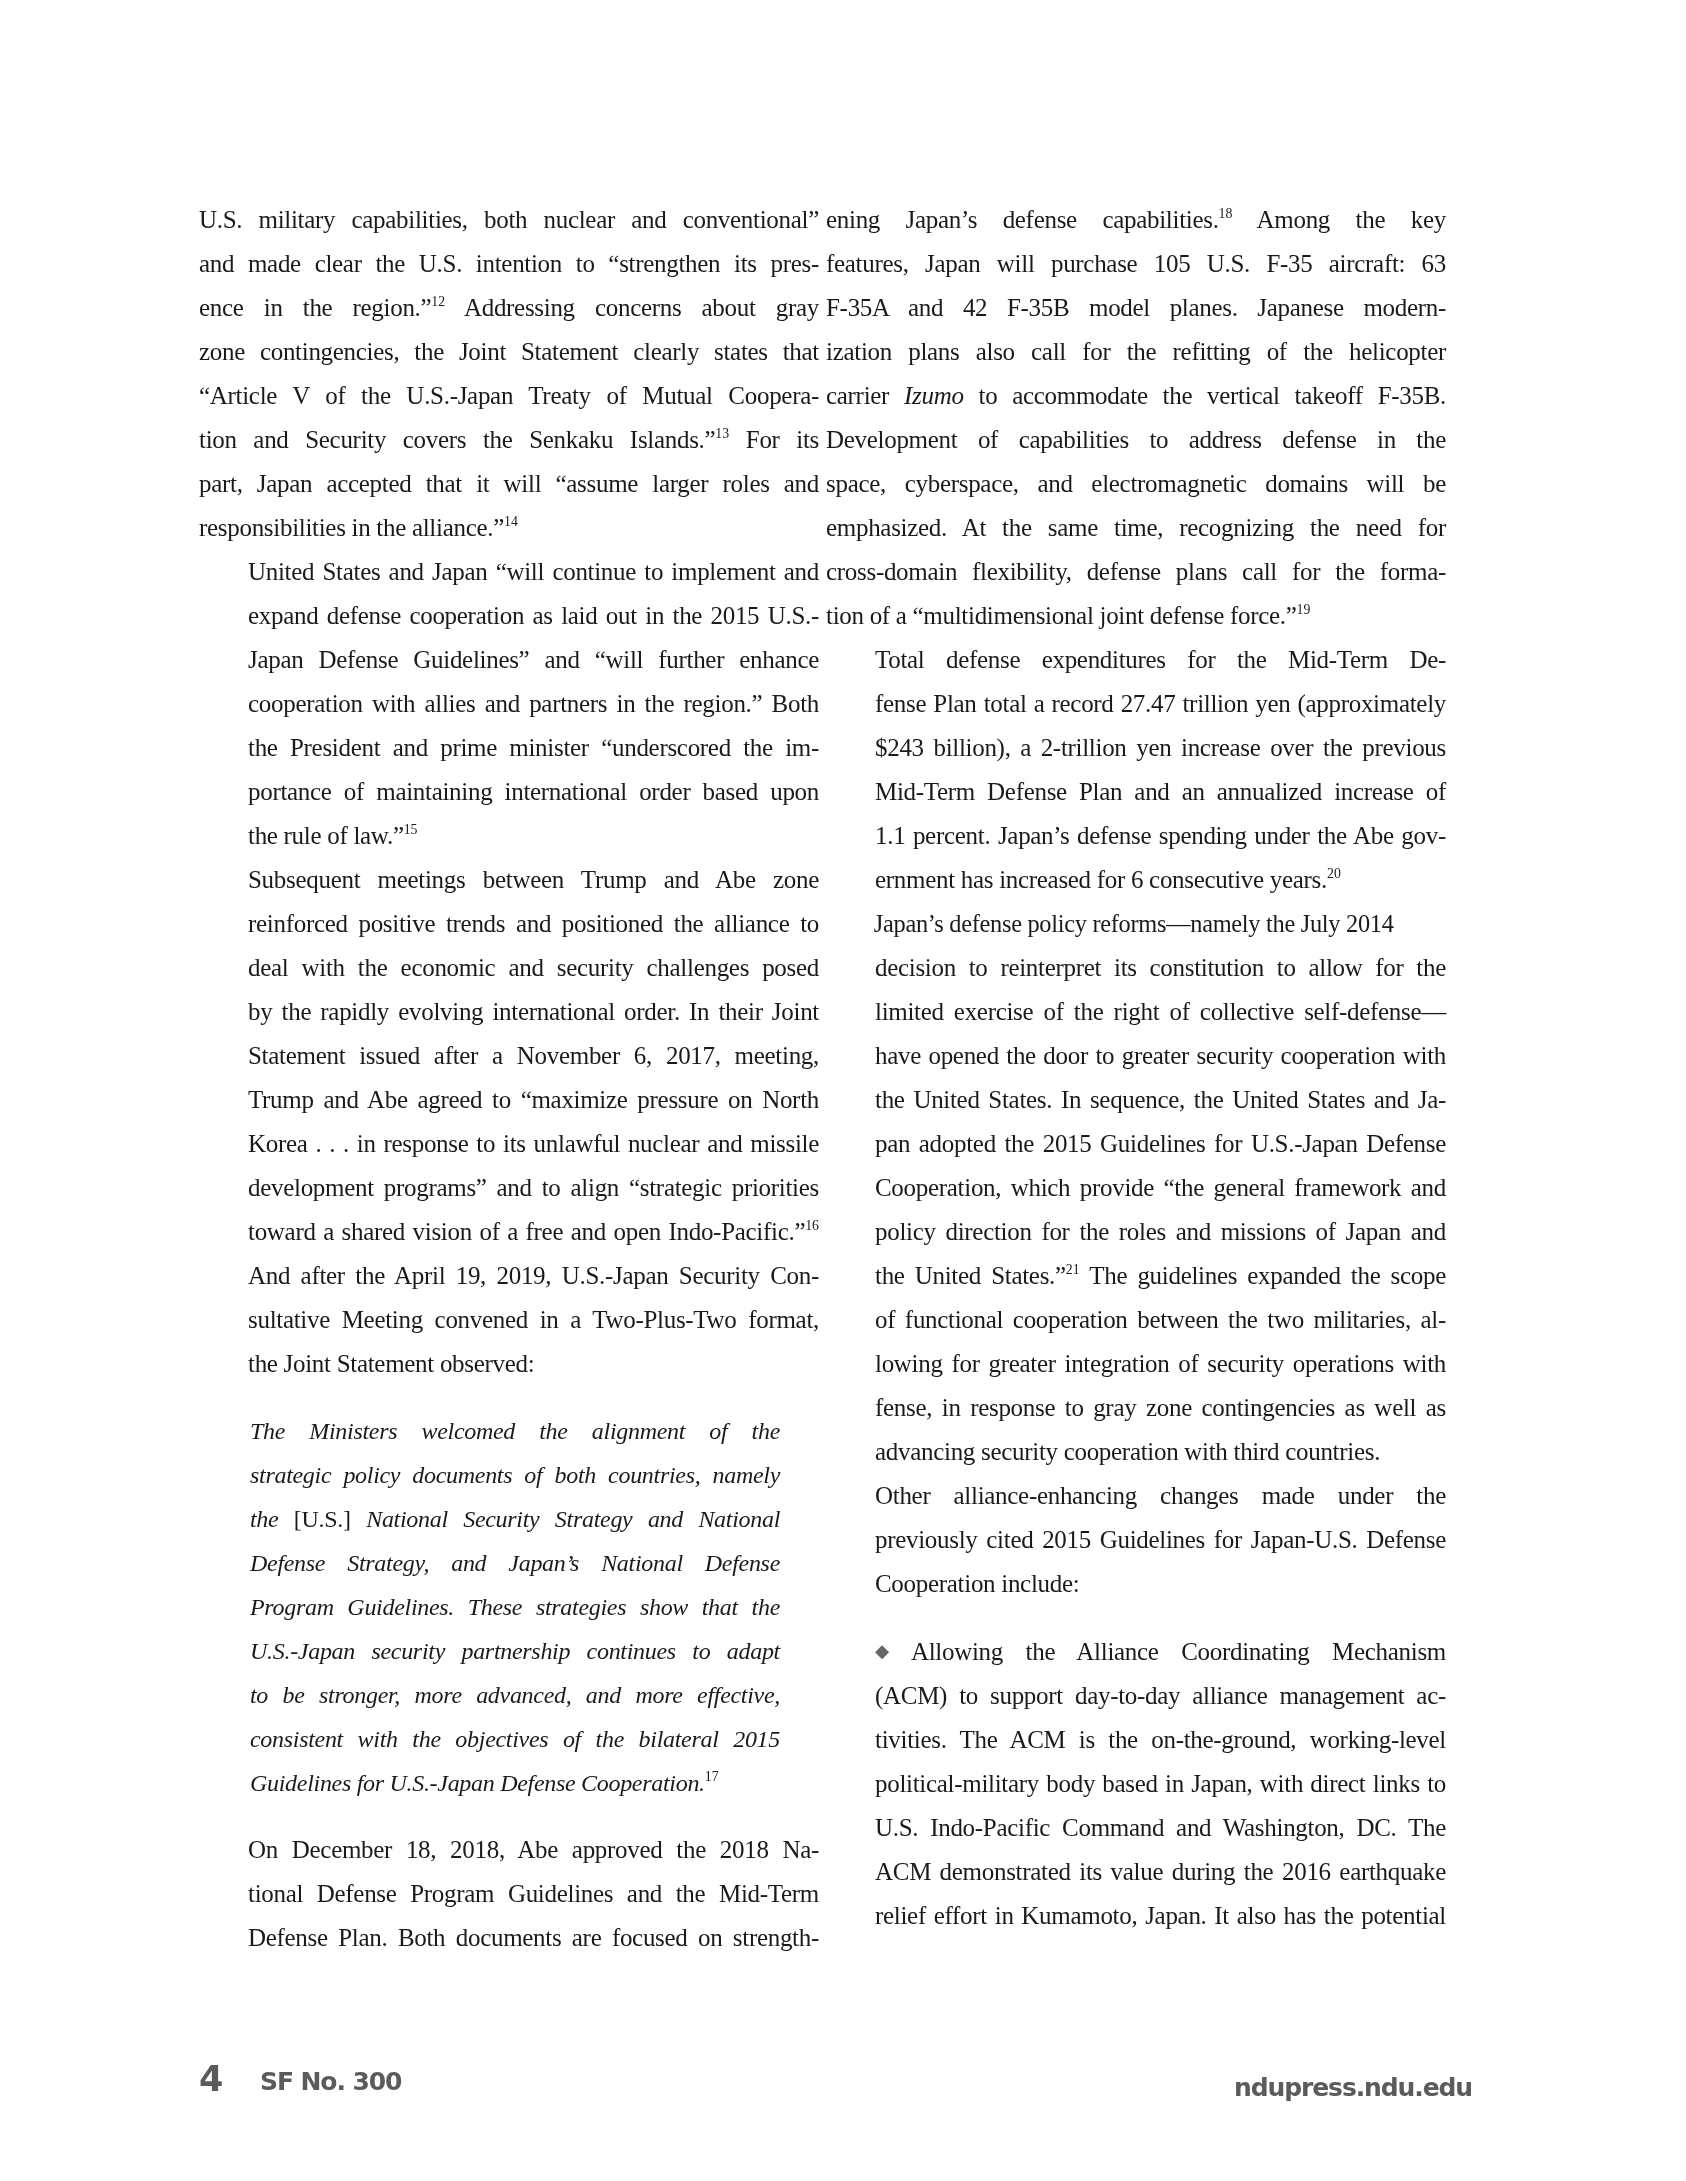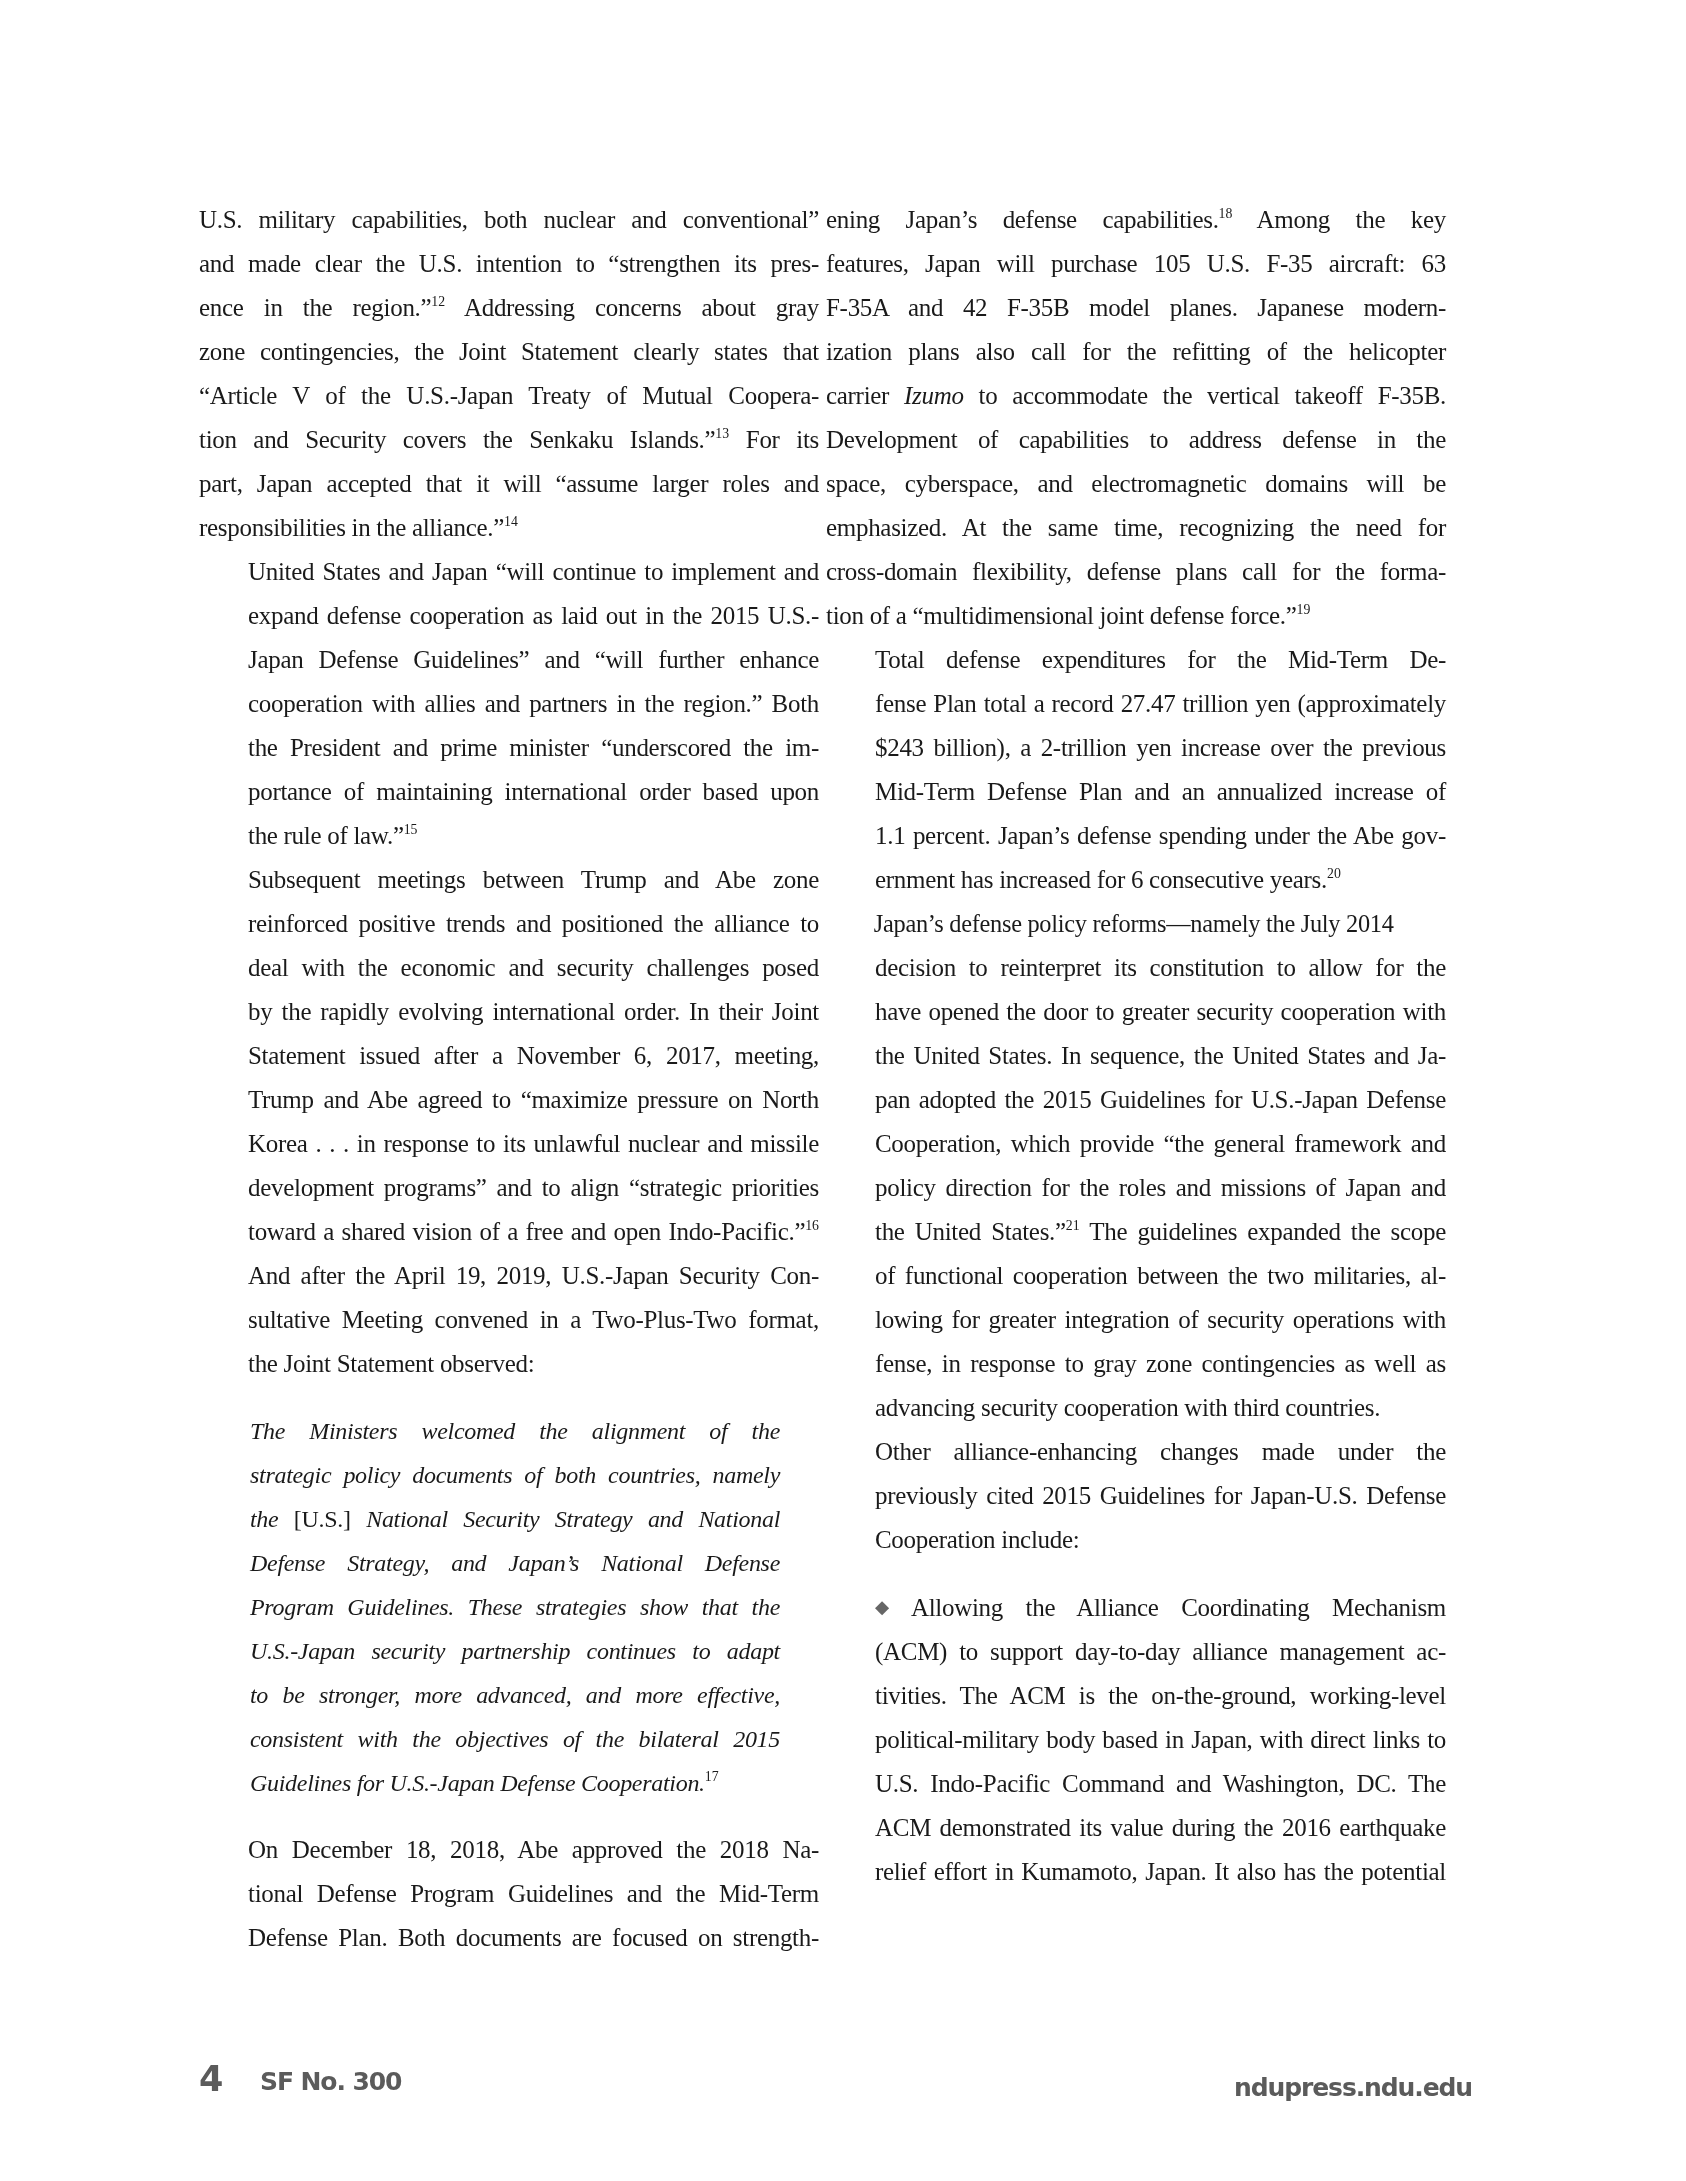--- a/index.html
+++ b/index.html
@@ -137,20 +137,21 @@
       <span class="ln" style="white-space: nowrap; display: block;">fense Plan total a record 27.47 trillion yen (approximately</span>
       <span class="ln" style="white-space: nowrap; display: block;">$243 billion), a 2-trillion yen increase over the previous</span>
       <span class="ln" style="white-space: nowrap; display: block;">Mid-Term Defense Plan and an annualized increase of</span>
       <span class="ln" style="white-space: nowrap; display: block;">1.1 percent. Japan’s defense spending under the Abe gov-</span>
       <span class="ln last" style="white-space: nowrap; display: block;"><span>ernment has increased for 6 consecutive years.</span><sup class="fn">20</sup></span>
     </p>
 
     <p class="indent">
       <span class="ln" style="white-space: nowrap; display: block; transform: scaleX(0.9749); transform-origin: left center; width: 586px; text-align-last: left;">Japan’s defense policy reforms—namely the July 2014</span>
       <span class="ln" style="white-space: nowrap; display: block;">decision to reinterpret its constitution to allow for the</span>
+      <span class="ln" style="white-space: nowrap; display: block;">limited exercise of the right of collective self-defense—</span>
       <span class="ln" style="white-space: nowrap; display: block;">have opened the door to greater security cooperation with</span>
       <span class="ln" style="white-space: nowrap; display: block;">the United States. In sequence, the United States and Ja-</span>
       <span class="ln" style="white-space: nowrap; display: block;">pan adopted the 2015 Guidelines for U.S.-Japan Defense</span>
       <span class="ln" style="white-space: nowrap; display: block;">Cooperation, which provide “the general framework and</span>
       <span class="ln" style="white-space: nowrap; display: block;">policy direction for the roles and missions of Japan and</span>
       <span class="ln" style="white-space: nowrap; display: block;"><span>the United States.”</span><sup class="fn">21</sup><span> The guidelines expanded the scope</span></span>
       <span class="ln" style="white-space: nowrap; display: block;">of functional cooperation between the two militaries, al-</span>
       <span class="ln" style="white-space: nowrap; display: block;">lowing for greater integration of security operations with</span>
       <span class="ln" style="white-space: nowrap; display: block;">fense, in response to gray zone contingencies as well as</span>
       <span class="ln last" style="white-space: nowrap; display: block;">advancing security cooperation with third countries.</span>

